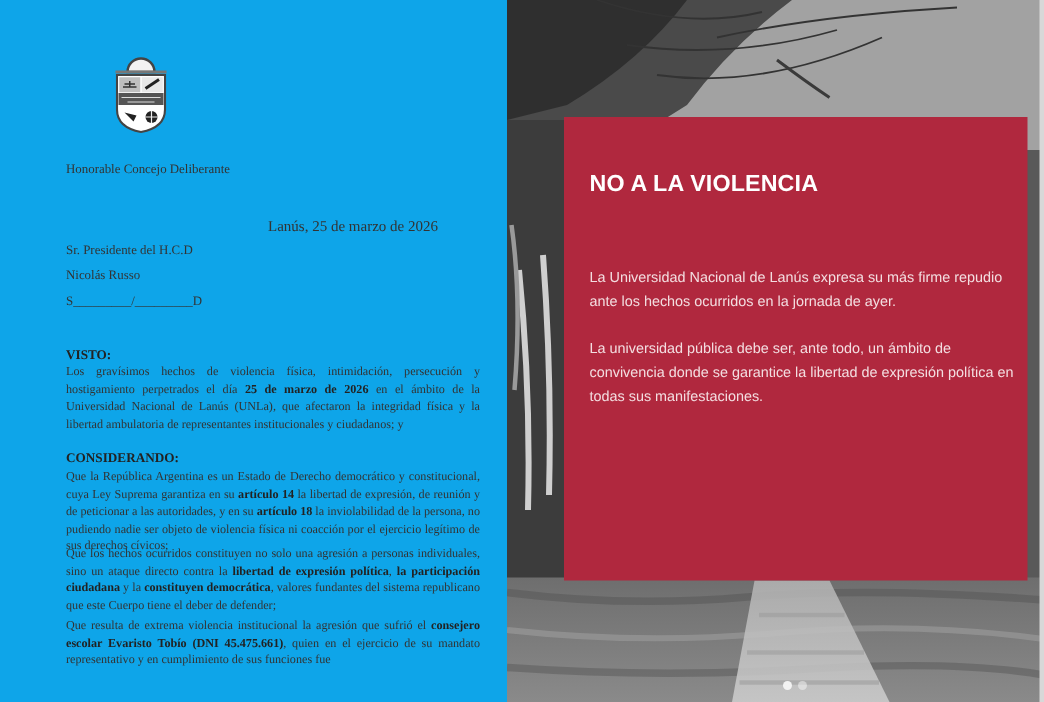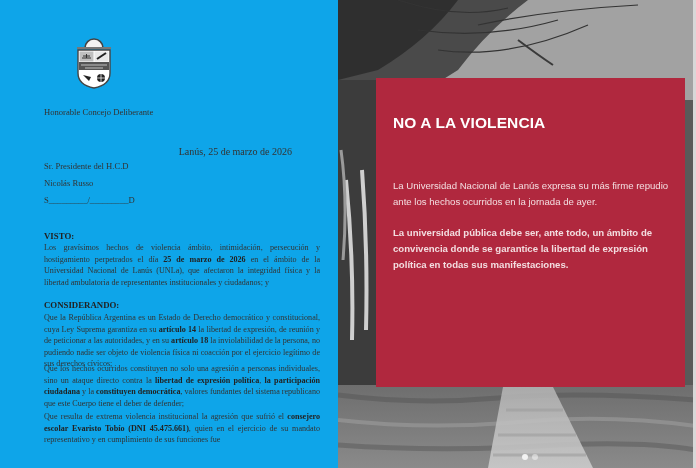--- a/index.html
+++ b/index.html
@@ -59,21 +59,21 @@
     }
     .card-title {
       position: absolute; left: 17px; top: 36px;
       font-size: 15.5px; font-weight: bold; color: #ffffff; letter-spacing: 0.1px;
     }
     .card-p {
       position: absolute; left: 17px; width: 290px;
       font-size: 9.6px; line-height: 16px; color: #f3dde0;
     }
     .cp1 { top: 100px; }
-    .cp2 { top: 147px; font-weight: bold; }
+    .cp2 { top: 147px; }
     .cp3 { top: 211px; }
 
     .dots {
       position: absolute; left: 184px; top: 454px; display: flex; gap: 4px;
     }
     .dot { width: 6px; height: 6px; border-radius: 50%; background: #f2f2f2; }
     .dot.dim { background: rgba(255,255,255,0.45); }
   </style>
 </head>
 <body>
@@ -98,21 +98,21 @@
   </svg>
 
   <div class="hcd">Honorable Concejo Deliberante</div>
   <div class="date">Lanús, 25 de marzo de 2026</div>
 
   <div class="recip r1">Sr. Presidente del H.C.D</div>
   <div class="recip r2">Nicolás Russo</div>
   <div class="recip r3">S_________/_________D</div>
 
   <div class="section-title st1">VISTO:</div>
-  <p class="para p1"><span>Los gravísimos hechos de violencia ámbito, intimidación, persecución y hostigamiento perpetrados el día </span><b>25 de marzo de 2026</b><span> en el ámbito de la Universidad Nacional de Lanús (UNLa), que afectaron la integridad física y la libertad ambulatoria de representantes institucionales y ciudadanos; y</span></p>
+  <p class="para p1"><span>Los gravísimos hechos de violencia física, intimidación, persecución y hostigamiento perpetrados el día </span><b>25 de marzo de 2026</b><span> en el ámbito de la Universidad Nacional de Lanús (UNLa), que afectaron la integridad física y la libertad ambulatoria de representantes institucionales y ciudadanos; y</span></p>
 
   <div class="section-title st2">CONSIDERANDO:</div>
   <p class="para p2"><span>Que la República Argentina es un Estado de Derecho democrático y constitucional, cuya Ley Suprema garantiza en su </span><b>artículo 14</b><span> la libertad de expresión, de reunión y de peticionar a las autoridades, y en su </span><b>artículo 18</b><span> la inviolabilidad de la persona, no pudiendo nadie ser objeto de violencia física ni coacción por el ejercicio legítimo de sus derechos cívicos;</span></p>
 
   <p class="para p3"><span>Que los hechos ocurridos constituyen no solo una agresión a personas individuales, sino un ataque directo contra la </span><b>libertad de expresión política</b><span>, </span><b>la participación ciudadana</b><span> y la </span><b>constituyen democrática</b><span>, valores fundantes del sistema republicano que este Cuerpo tiene el deber de defender;</span></p>
 
   <p class="para p4"><span>Que resulta de extrema violencia institucional la agresión que sufrió el </span><b>consejero escolar Evaristo Tobío (DNI 45.475.661)</b><span>, quien en el ejercicio de su mandato representativo y en cumplimiento de sus funciones fue</span></p>
 </div>
 
 <div class="poster">

